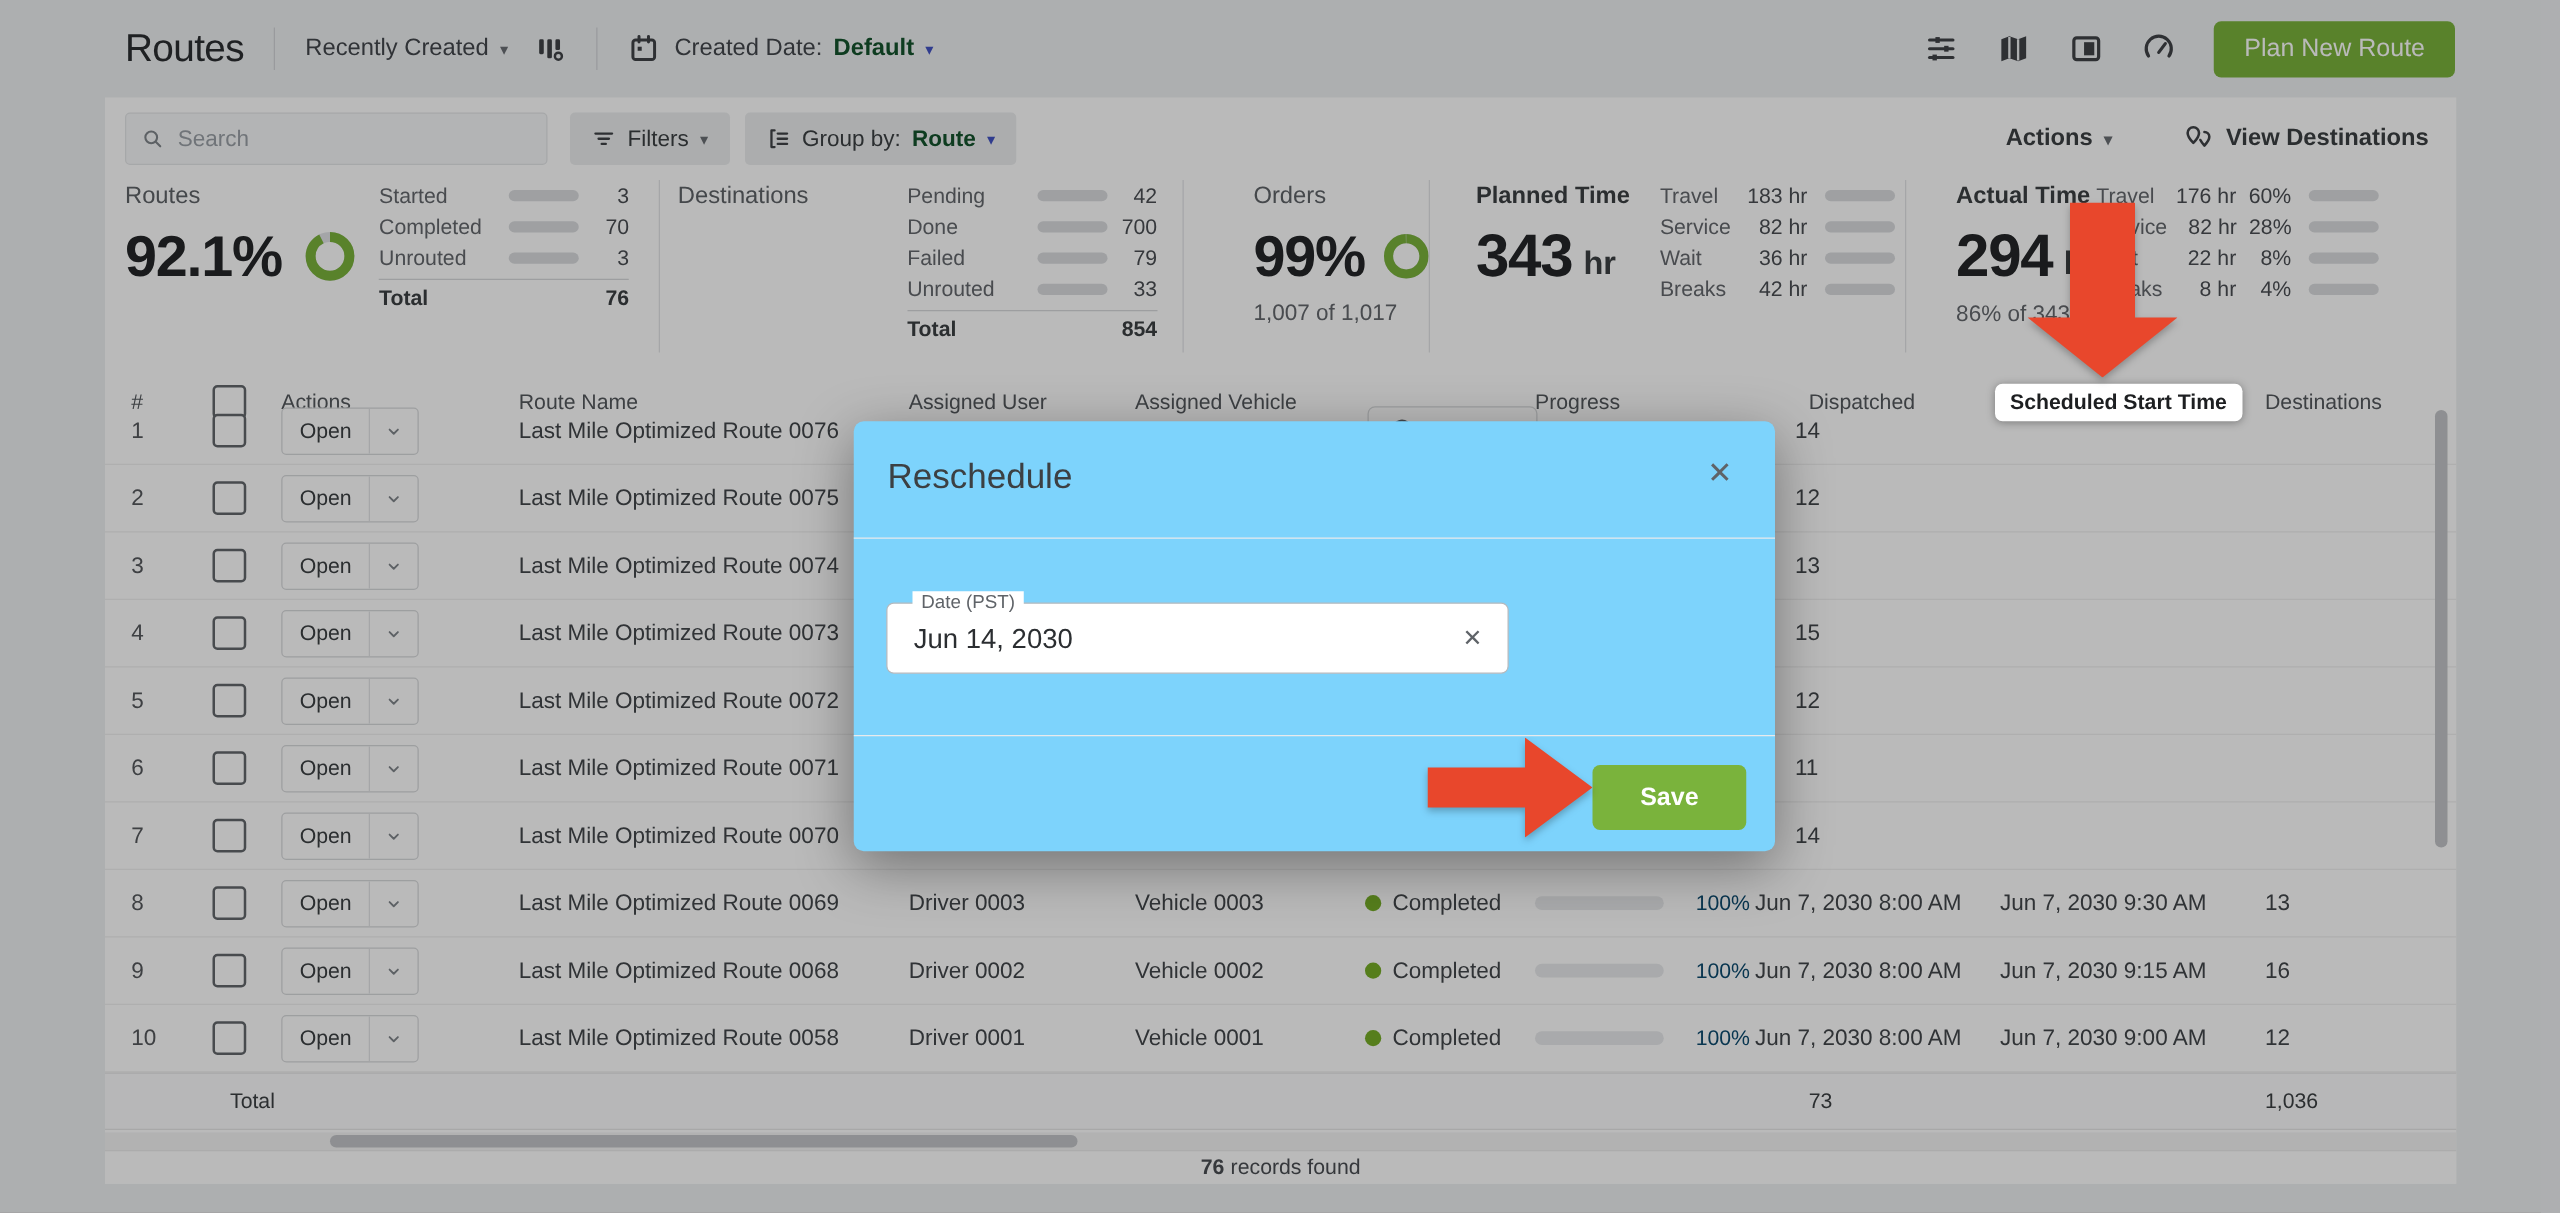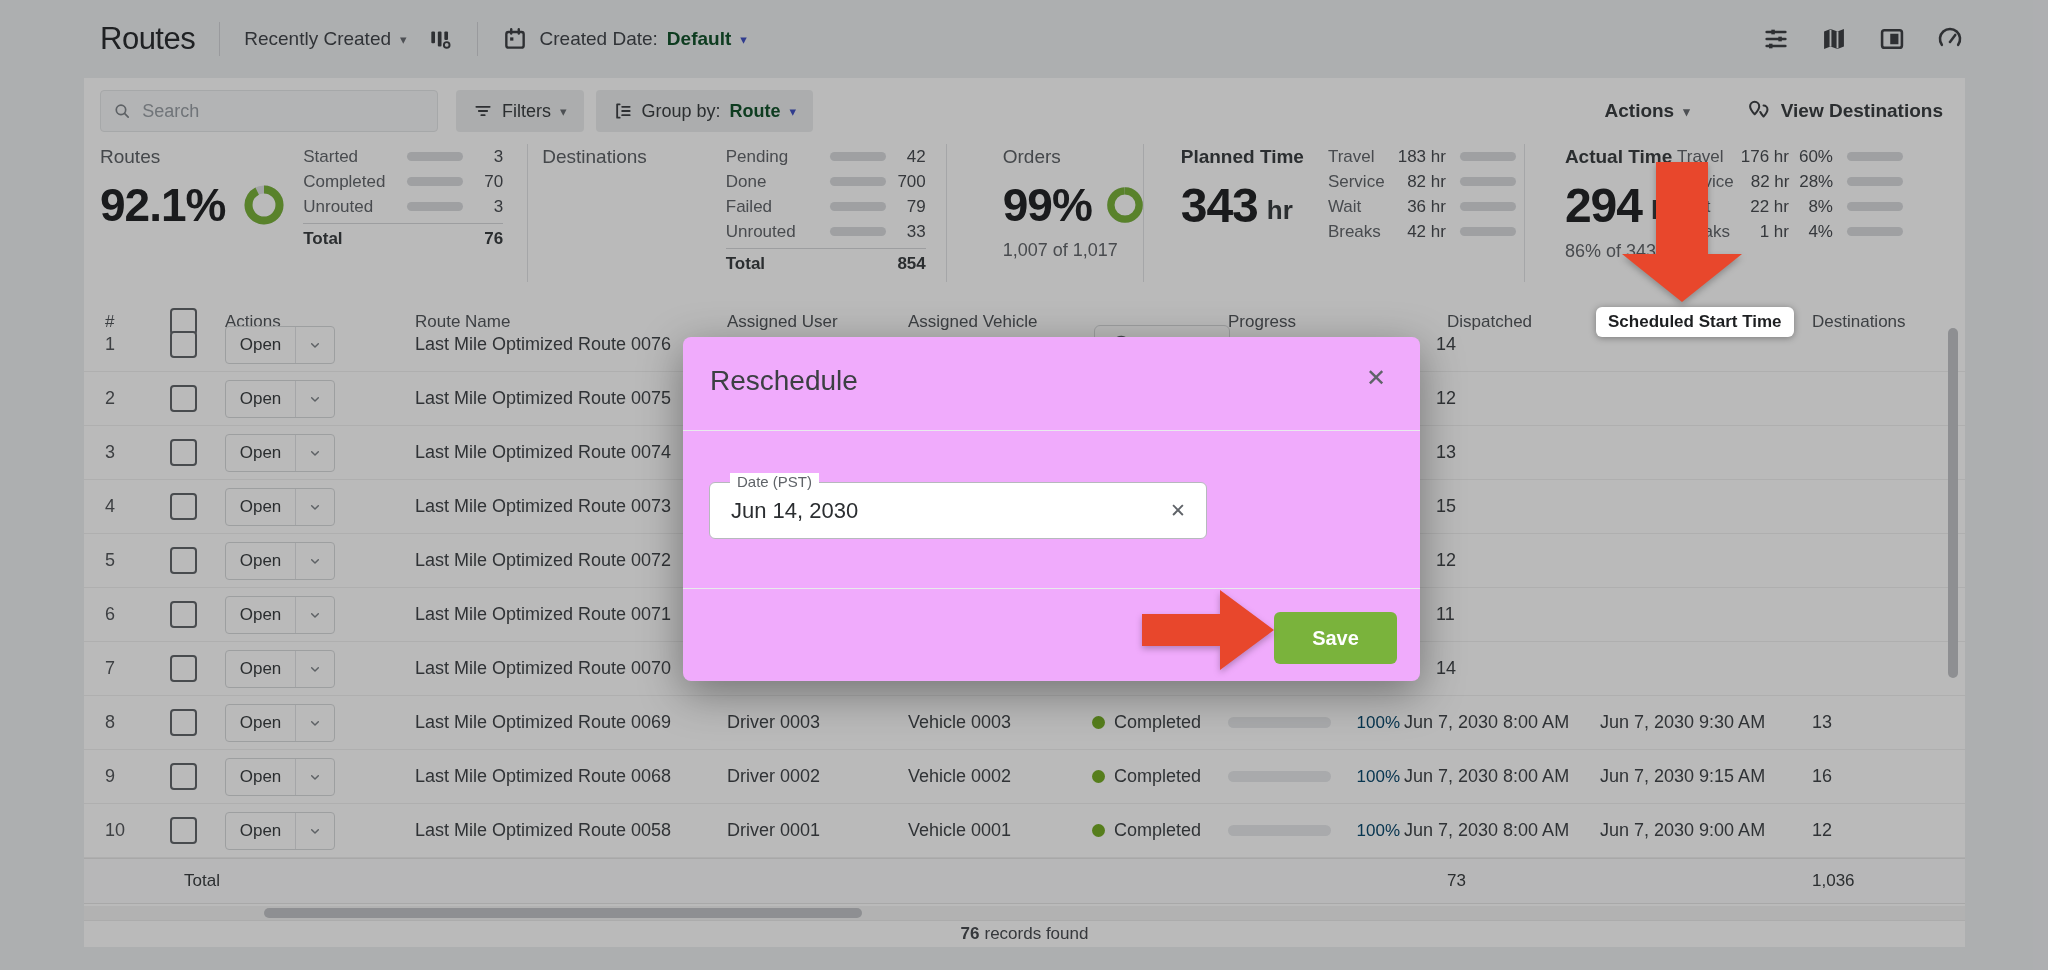--- a/index.html
+++ b/index.html
@@ -111,21 +111,21 @@
 
   .hscroll { position:absolute; left:0; right:0; top:828px; height:14px; background:#f4f4f5; }
   .hthumb { position:absolute; left:180px; top:2px; width:598px; height:10px; border-radius:5px; background:#c3c5c8; cursor:pointer; }
   .records { position:absolute; left:0; right:0; top:842px; height:27px; background:#fff; border-top:1px solid #ececec;
     display:flex; align-items:center; justify-content:center; font-size:17px; color:#4a4e53; }
   .records b { font-weight:700; margin-right:5px; }
   .vthumb { position:absolute; right:7px; top:250px; width:10px; height:350px; border-radius:5px; background:#c3c5c8; cursor:pointer; }
 
   
   .overlay { position:absolute; inset:0; background:rgba(0,0,0,0.27); z-index:50; }
-  .modal { position:absolute; left:683px; top:337px; width:737px; height:344px; background:#f0abfc; border-radius:8px;
+  .modal { position:absolute; left:683px; top:337px; width:737px; height:344px; background:#7dd3fc; border-radius:8px;
     box-shadow:0 12px 44px rgba(0,0,0,0.38); z-index:100; }
   .modal-title { position:absolute; left:27px; top:28px; font-size:28px; color:#3c4043; }
   .modal-close { position:absolute; right:28px; top:26px; font-size:24px; color:#5f6368; background:none; border:none; cursor:pointer; font-family:inherit; }
   .m-div1 { position:absolute; left:0; right:0; top:93px; height:1px; background:#e8eaec; }
   .m-div2 { position:absolute; left:0; right:0; top:251px; height:1px; background:#e8eaec; }
   .field { position:absolute; border:1px solid #b6b9bd; border-radius:6px; height:57px; background:#fff; }
   .date-field { left:26px; top:145px; width:498px; }
   .field-label { position:absolute; top:-10px; left:20px; background:#fff; padding:0 7px; font-size:15px; color:#5f6368; }
   .date-field input { border:none; outline:none; width:420px; height:55px; padding-left:21px; font-size:22px; color:#2b2e31; font-family:inherit; background:transparent; }
   .clear-x { position:absolute; right:14px; top:0; height:55px; display:flex; align-items:center; font-size:19px; color:#5f6368; background:none; border:none; cursor:pointer; font-family:inherit; }
@@ -193,20 +193,21 @@
           <rect x="3.5" y="4.5" width="17" height="15" rx="2"></rect>
           <rect x="10.5" y="7.5" width="7" height="9" fill="#3f4246" stroke="none"></rect>
         </svg>
       </button>
       <button class="icon-btn">
         <svg class="lineicon" width="28" height="28" viewBox="0 0 24 24">
           <path d="M5 17 A 8.6 8.6 0 1 1 19 17"></path>
           <line x1="12" y1="14.5" x2="16.5" y2="8.5"></line>
         </svg>
       </button>
+      <button class="btn-green">Plan New Route</button>
     </div>
   </header>
 
   <main class="card">
 
     <div class="toolbar">
       <div class="search">
         <svg class="grayicon" width="20" height="20" viewBox="0 0 24 24">
           <circle cx="10.5" cy="10.5" r="6.2"></circle>
             <line x1="15.2" y1="15.2" x2="20" y2="20"></line>
@@ -394,21 +395,21 @@
                 <span class="stat-bar"><span class="stat-fill" style="width: 28%;"></span></span>
               </div>
               <div class="stat-row">
                 <span class="stat-label">Wait</span>
                 <span class="stat-value">22 hr</span>
                 <span class="stat-share">8%</span>
                 <span class="stat-bar"><span class="stat-fill" style="width: 10%;"></span></span>
               </div>
               <div class="stat-row">
                 <span class="stat-label">Breaks</span>
-                <span class="stat-value">1 hr</span>
+                <span class="stat-value">8 hr</span>
                 <span class="stat-share">4%</span>
                 <span class="stat-bar"><span class="stat-fill" style="width: 6%;"></span></span>
               </div>
             </div>
         </div>
       </div>
     </section>
 
     <div class="thead grid">
       <div class="th-num">#</div>

